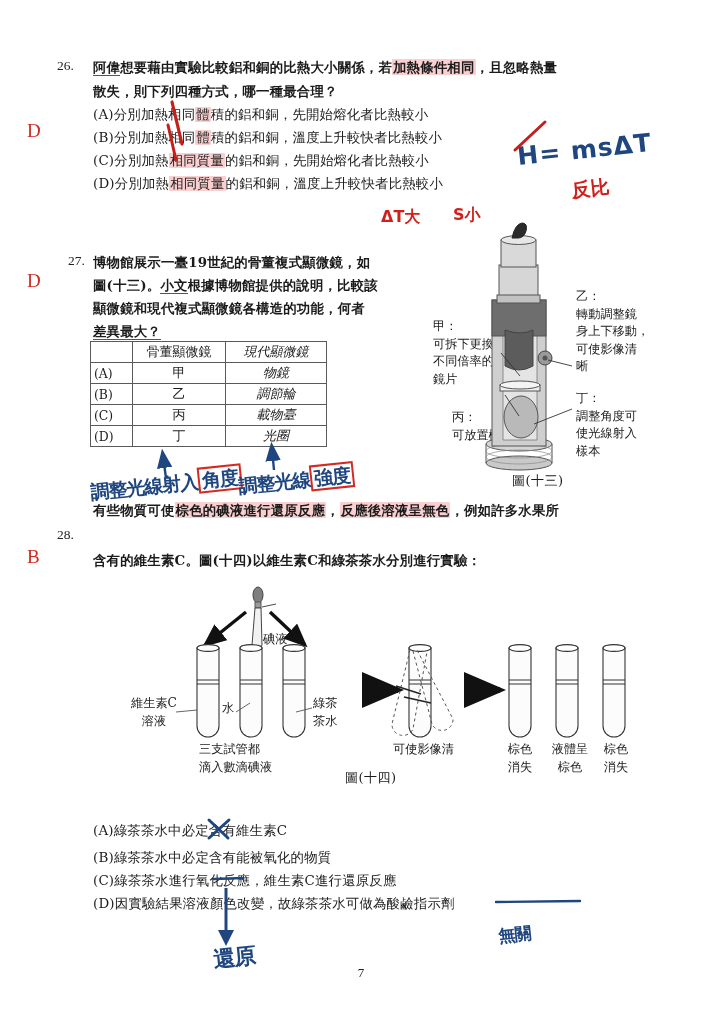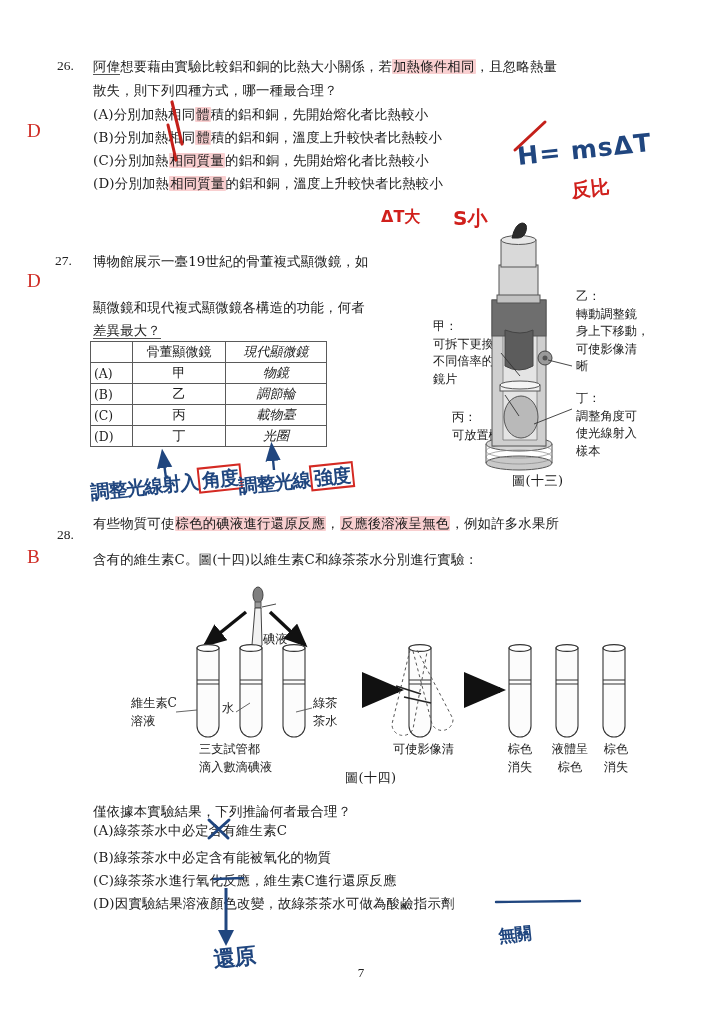--- a/index.html
+++ b/index.html
@@ -18,21 +18,21 @@
     position:absolute;font-size:13.5px;font-family:"Liberation Serif",serif;
     color:#222;
   }
   .ans-letter{
     position:absolute;font-size:19px;color:#cf2b24;
     font-family:"Liberation Serif",serif;font-weight:400;letter-spacing:.5px;
   }
   .body-text{
     position:absolute;font-size:13.4px;line-height:22.5px;color:#1b1b1b;
     font-family:"DejaVu Serif","Liberation Serif",serif;
-    letter-spacing:.2px;white-space:nowrap;
+    letter-spacing:.2px;white-space:nowrap;font-weight:bold;
   }
   .opt{
     position:absolute;font-size:13.4px;line-height:22.5px;color:#1b1b1b;
     white-space:nowrap;letter-spacing:.2px;
   }
   .hl{background:#f9cfd0;padding:0 1px;border-radius:1px;}
   .ul{border-bottom:1.1px solid #555;}
 
   
   .hw{
@@ -98,27 +98,30 @@
   <div class="opt" style="left:93px;top:150px;">
     <span>(C)</span><span>分別加熱</span><span class="hl">相同質量</span><span>的鋁和銅，先開始熔化者比熱較小</span>
   </div>
   <div class="opt" style="left:93px;top:173px;">
     <span>(D)</span><span>分別加熱</span><span class="hl">相同質量</span><span>的鋁和銅，溫度上升較快者比熱較小</span>
   </div>
 
   <div class="hw hw-blue hw-skew" style="left:519px;top:142px;font-size:25px;letter-spacing:1px;">H= msΔT</div>
   <div class="hw hw-red hw-skew" style="left:573px;top:178px;font-size:19px;">反比</div>
   <div class="hw hw-red" style="left:381px;top:207px;font-size:16px;">ΔT大</div>
-  <div class="hw hw-red" style="left:453px;top:205px;font-size:20px;">S小</div>
+  <div class="hw hw-red" style="left:453px;top:205px;font-size:16px;">S小</div>
 
   <div class="ans-letter" style="left:27px;top:270px;">D</div>
 
-  <div class="qnum" style="left:55px;top:253px;">27.</div>
+  <div class="qnum" style="left:68px;top:253px;">27.</div>
 
   <div class="body-text" style="left:93px;top:251px;">博物館展示一臺19世紀的骨董複式顯微鏡，如</div>
+  <div class="body-text" style="left:93px;top:274px;">
+    <span>圖(十三)。</span><span class="ul">小文</span><span>根據博物館提供的說明，比較該</span>
+  </div>
   <div class="body-text" style="left:93px;top:297px;">顯微鏡和現代複式顯微鏡各構造的功能，何者</div>
   <div class="body-text" style="left:93px;top:320px;">
     <span class="ul">差異最大？</span>
   </div>
 
   <table class="tbl" style="left:90px;top:341px;">
     <tbody>
       <tr>
         <td class="c0"></td>
         <td class="c1">骨董顯微鏡</td>
@@ -176,32 +179,32 @@
     <div>調整角度可</div>
     <div>使光線射入</div>
     <div>樣本</div>
   </div>
   <div class="figcap" style="left:512px;top:472px;">圖(十三)</div>
 
   <div class="ans-letter" style="left:27px;top:546px;">B</div>
 
   <div class="qnum" style="left:57px;top:527px;">28.</div>
 
-  <div class="body-text" style="left:93px;top:513px;">
+  <div class="body-text" style="left:93px;top:499px;">
     <span>有些物質可使</span><span class="hl">棕色的碘液進行還原反應</span><span>，</span><span class="hl">反應後溶液呈無色</span><span>，例如許多水果所</span>
   </div>
   <div class="body-text" style="left:93px;top:549px;">含有的維生素C。圖(十四)以維生素C和綠茶茶水分別進行實驗：</div>
 
   <div class="diaglabel" style="left:263px;top:600px;margin-top:31px;">碘液</div>
 
   <div class="diaglabel" style="left:205px;top:657px;font-size:12.5px;">甲</div>
   <div class="diaglabel" style="left:248px;top:657px;font-size:12.5px;">乙</div>
   <div class="diaglabel" style="left:291px;top:657px;font-size:12.5px;">丙</div>
 
-  <div class="diaglabel" style="left:131px;top:695px;">
+  <div class="diaglabel" style="left:131px;top:695px;text-align:center;">
     <div>維生素C</div>
     <div>溶液</div>
   </div>
   <div class="diaglabel" style="left:222px;top:700px;">水</div>
   <div class="diaglabel" style="left:313px;top:695px;">
     <div>綠茶</div>
     <div>茶水</div>
   </div>
 
   <div class="diaglabel" style="left:199px;top:741px;">
@@ -222,21 +225,20 @@
     <div>液體呈</div>
     <div>棕色</div>
   </div>
   <div class="diaglabel" style="left:597px;top:741px;text-align:center;width:38px;">
     <div>棕色</div>
     <div>消失</div>
   </div>
 
   <div class="figcap" style="left:345px;top:769px;">圖(十四)</div>
 
-  <div class="body-text" style="left:93px;top:801px;">僅依據本實驗結果，下列推論何者最合理？</div>
   <div class="opt" style="left:93px;top:820px;">
     <span>(A)</span><span>綠茶茶水中必定含有維生素C</span>
   </div>
   <div class="opt" style="left:93px;top:870px;">
     <span>(C)</span><span>綠茶茶水進行氧化反應，維生素C進行還原反應</span>
   </div>
   <div class="opt" style="left:93px;top:847px;">
     <span>(B)</span><span>綠茶茶水中必定含有能被氧化的物質</span>
   </div>
   <div class="opt" style="left:93px;top:893px;">

